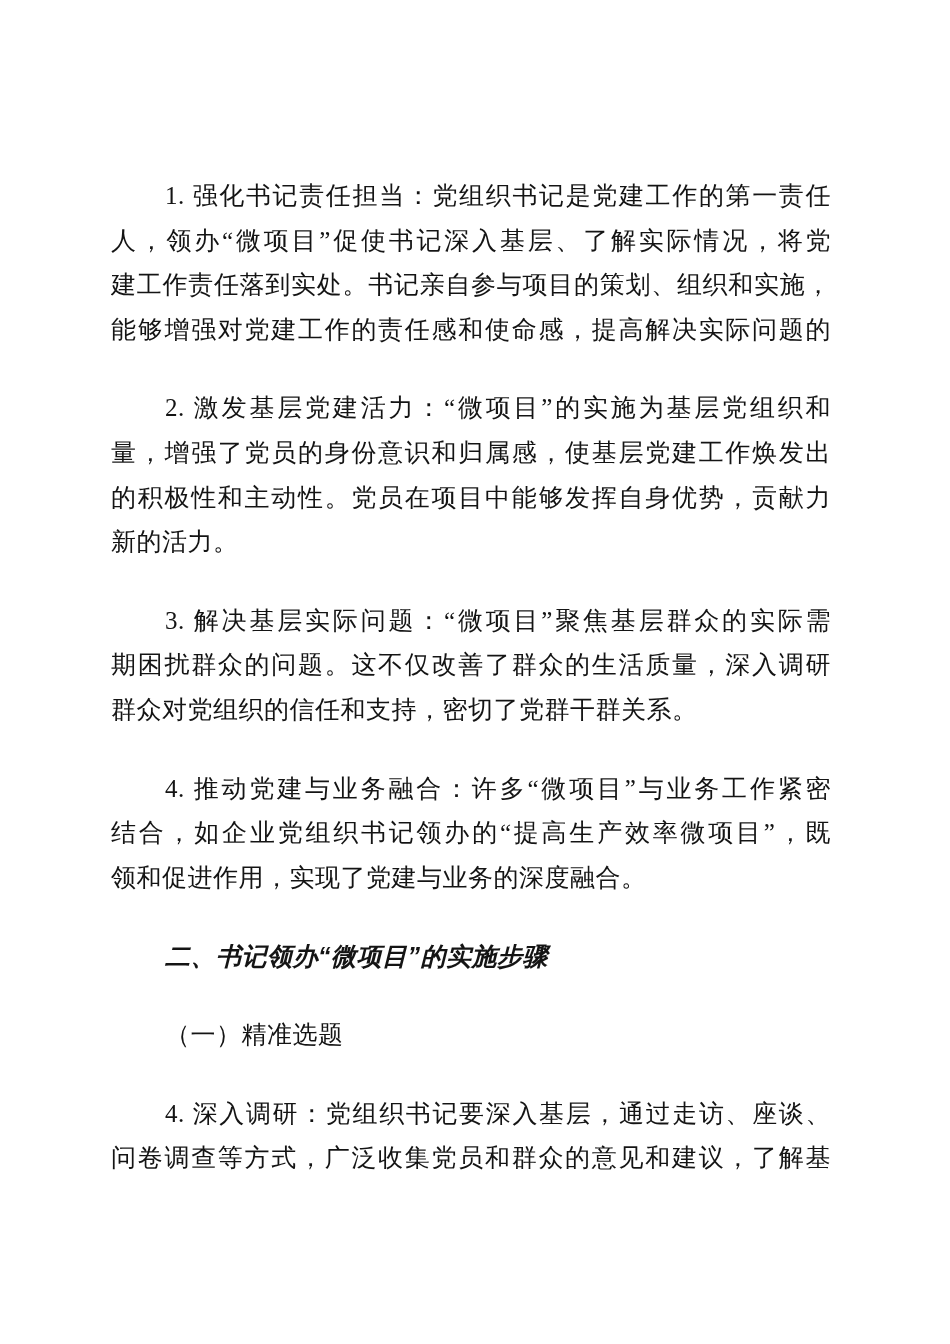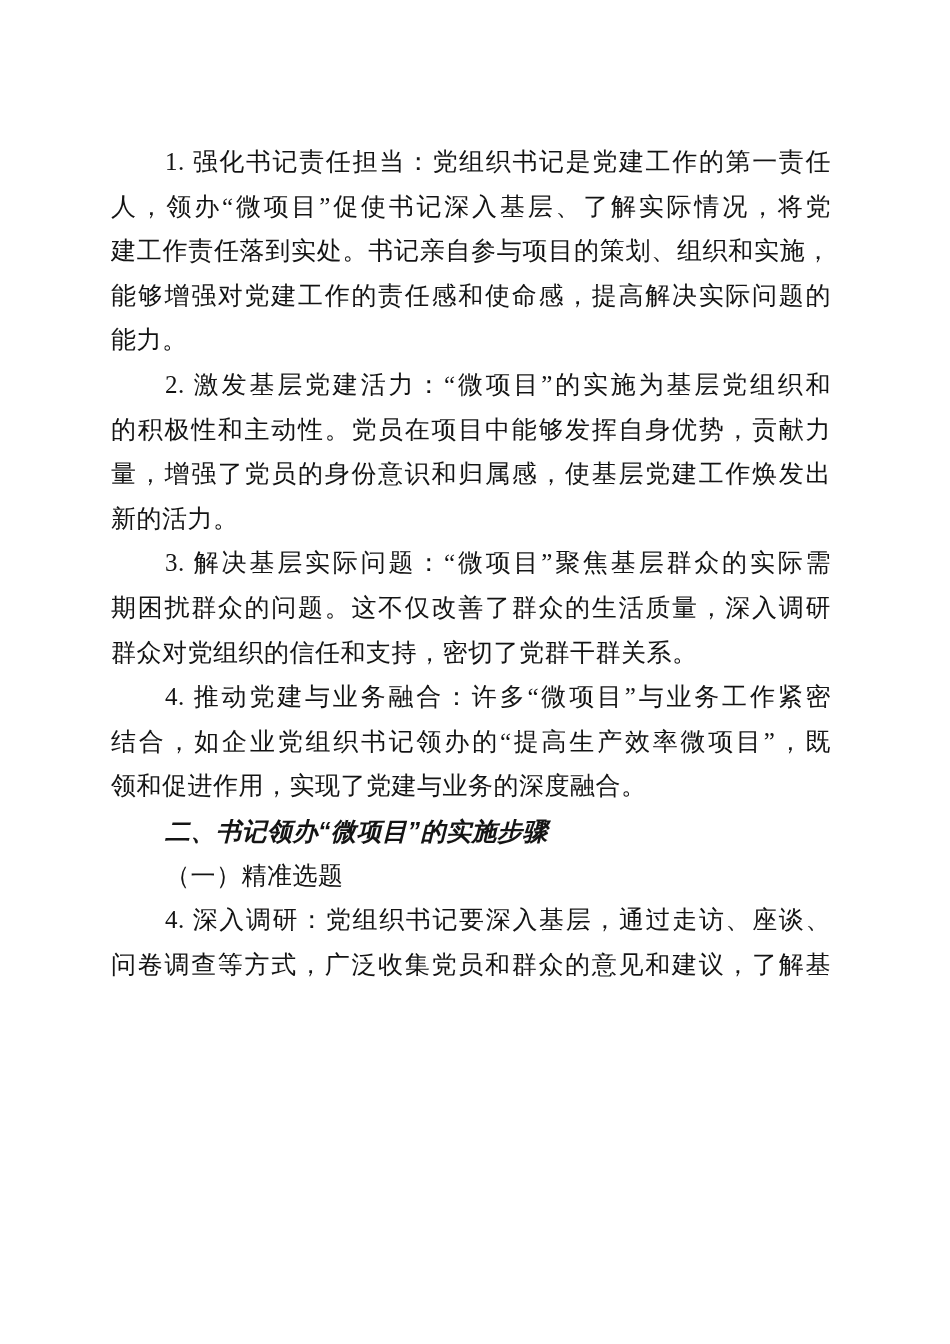--- a/index.html
+++ b/index.html
@@ -27,21 +27,21 @@
     font-size: 25px;
     color: #141414;
     font-family: "Liberation Serif", "DejaVu Serif", serif;
     text-align: justify;
     text-align-last: justify;
     text-justify: inter-character;
     letter-spacing: 0.5px;
     overflow: hidden;
     white-space: nowrap;
   }
-  .line.first { text-indent: 54px; }
+  .line.first { text-indent: 54px; margin-top: 34px; }
   .line.last { text-align-last: left; }
   .h1 .line {
     font-family: "Liberation Sans", "DejaVu Sans", sans-serif;
     font-weight: 700;
     text-align-last: left;
     font-style: italic;
   }
   .h2 .line {
     font-family: "Liberation Serif", "DejaVu Serif", serif;
     font-weight: 400;
@@ -51,26 +51,25 @@
 </head>
 <body>
 
 <div class="page" style="background: rgb(255, 255, 255);">
   <div class="content">
       <div class="block body">
         <div class="line first">1. 强化书记责任担当：党组织书记是党建工作的第一责任</div>
         <div class="line">人，领办“微项目”促使书记深入基层、了解实际情况，将党</div>
         <div class="line">建工作责任落到实处。书记亲自参与项目的策划、组织和实施，</div>
         <div class="line">能够增强对党建工作的责任感和使命感，提高解决实际问题的</div>
-        <div class="line last">能力。</div>
       </div>
       <div class="block body">
         <div class="line first">2. 激发基层党建活力：“微项目”的实施为基层党组织和</div>
+        <div class="line">量，增强了党员的身份意识和归属感，使基层党建工作焕发出</div>
         <div class="line">的积极性和主动性。党员在项目中能够发挥自身优势，贡献力</div>
-        <div class="line">量，增强了党员的身份意识和归属感，使基层党建工作焕发出</div>
         <div class="line last">新的活力。</div>
       </div>
       <div class="block body">
         <div class="line first">3. 解决基层实际问题：“微项目”聚焦基层群众的实际需</div>
         <div class="line">期困扰群众的问题。这不仅改善了群众的生活质量，深入调研</div>
         <div class="line last">群众对党组织的信任和支持，密切了党群干群关系。</div>
       </div>
       <div class="block body">
         <div class="line first">4. 推动党建与业务融合：许多“微项目”与业务工作紧密</div>
         <div class="line">结合，如企业党组织书记领办的“提高生产效率微项目”，既</div>

